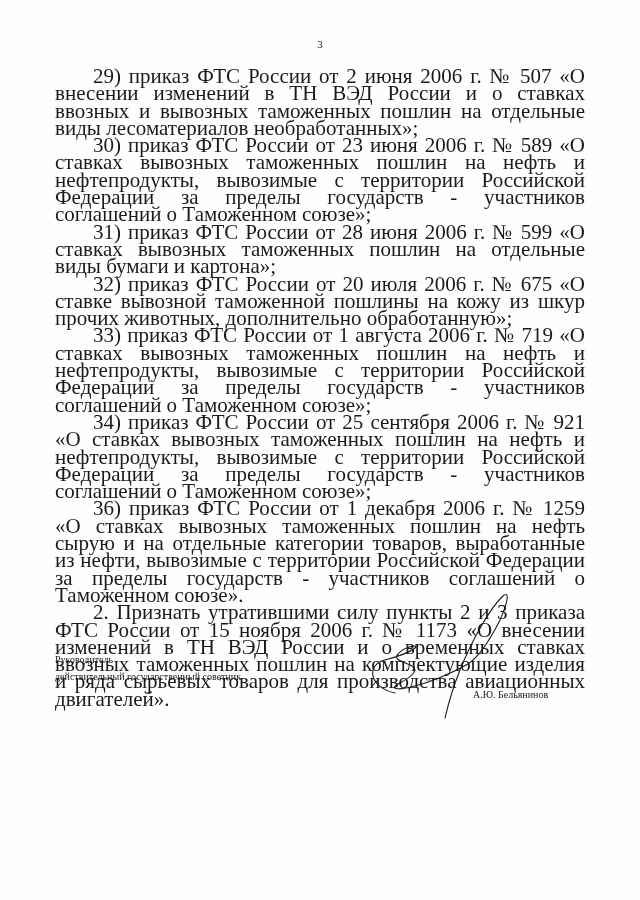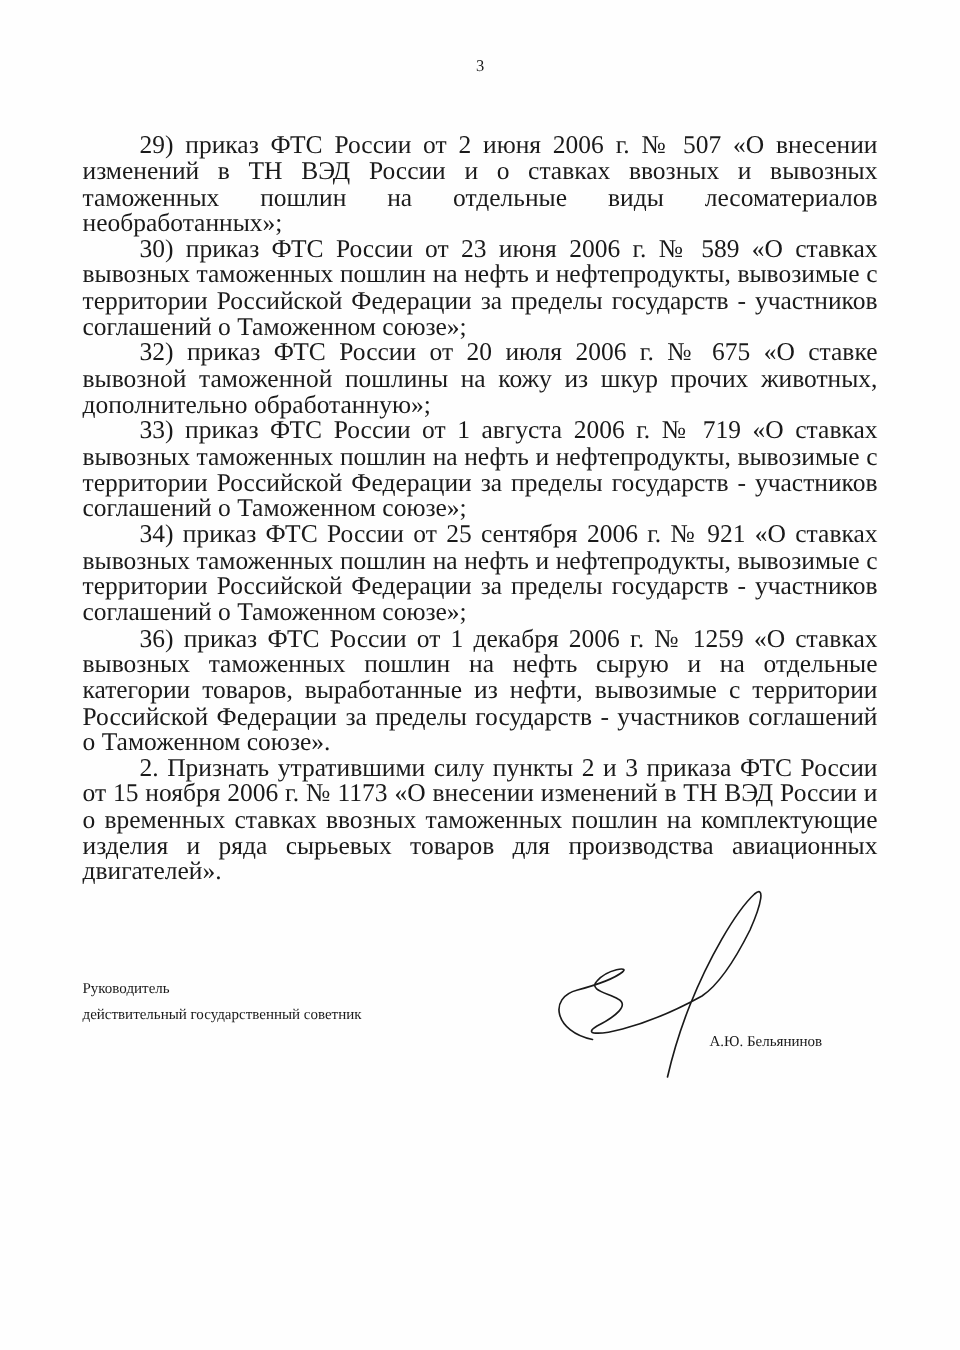--- a/index.html
+++ b/index.html
@@ -8,22 +8,22 @@
       position: absolute; left: 0; top: 0; width: 640px; height: 900px;
       background: #fefefe;
       font-family: "Liberation Serif", serif;
       color: #1a1a1a;
     }
     .page-number {
       position: absolute; top: 38px; left: 0; width: 640px;
       text-align: center; font-size: 11px;
     }
     .body-text {
-      position: absolute; left: 55px; top: 88px; width: 530px;
-      font-size: 17px; line-height: 17.3px;
+      position: absolute; left: 55px; top: 68px; width: 530px;
+      font-size: 21px; line-height: 17.3px;
     }
     .para {
       margin: 0; text-align: justify; text-indent: 38px;
     }
     .signature-block {
       position: absolute; left: 55px; top: 651px; width: 530px;
       font-size: 10px; line-height: 17.3px;
     }
     .sig-line { white-space: nowrap; }
     .signer-name {
@@ -35,20 +35,21 @@
   </style>
 </head>
 <body>
 
 <div class="page">
   <div class="page-number">3</div>
 
   <div class="body-text">
     <p class="para">29) приказ ФТС России от 2 июня 2006 г. № 507 «О внесении изменений в ТН ВЭД России и о ставках ввозных и вывозных таможенных пошлин на отдельные виды лесоматериалов необработанных»;</p>
     <p class="para">30) приказ ФТС России от 23 июня 2006 г. № 589 «О ставках вывозных таможенных пошлин на нефть и нефтепродукты, вывозимые с территории Российской Федерации за пределы государств - участников соглашений о Таможенном союзе»;</p>
+    <p class="para">31) приказ ФТС России от 28 июня 2006 г. № 599 «О ставках вывозных таможенных пошлин на отдельные виды бумаги и картона»;</p>
     <p class="para">32) приказ ФТС России от 20 июля 2006 г. № 675 «О ставке вывозной таможенной пошлины на кожу из шкур прочих животных, дополнительно обработанную»;</p>
     <p class="para">33) приказ ФТС России от 1 августа 2006 г. № 719 «О ставках вывозных таможенных пошлин на нефть и нефтепродукты, вывозимые с территории Российской Федерации за пределы государств - участников соглашений о Таможенном союзе»;</p>
     <p class="para">34) приказ ФТС России от 25 сентября 2006 г. № 921 «О ставках вывозных таможенных пошлин на нефть и нефтепродукты, вывозимые с территории Российской Федерации за пределы государств - участников соглашений о Таможенном союзе»;</p>
     <p class="para">36) приказ ФТС России от 1 декабря 2006 г. № 1259 «О ставках вывозных таможенных пошлин на нефть сырую и на отдельные категории товаров, выработанные из нефти, вывозимые с территории Российской Федерации за пределы государств - участников соглашений о Таможенном союзе».</p>
     <p class="para">2. Признать утратившими силу пункты 2 и 3 приказа ФТС России от 15 ноября 2006 г. № 1173 «О внесении изменений в ТН ВЭД России и о временных ставках ввозных таможенных пошлин на комплектующие изделия и ряда сырьевых товаров для производства авиационных двигателей».</p>
   </div>
 
   <div class="signature-block">
     <div class="sig-line">Руководитель</div>
     <div class="sig-line">действительный государственный советник</div>

